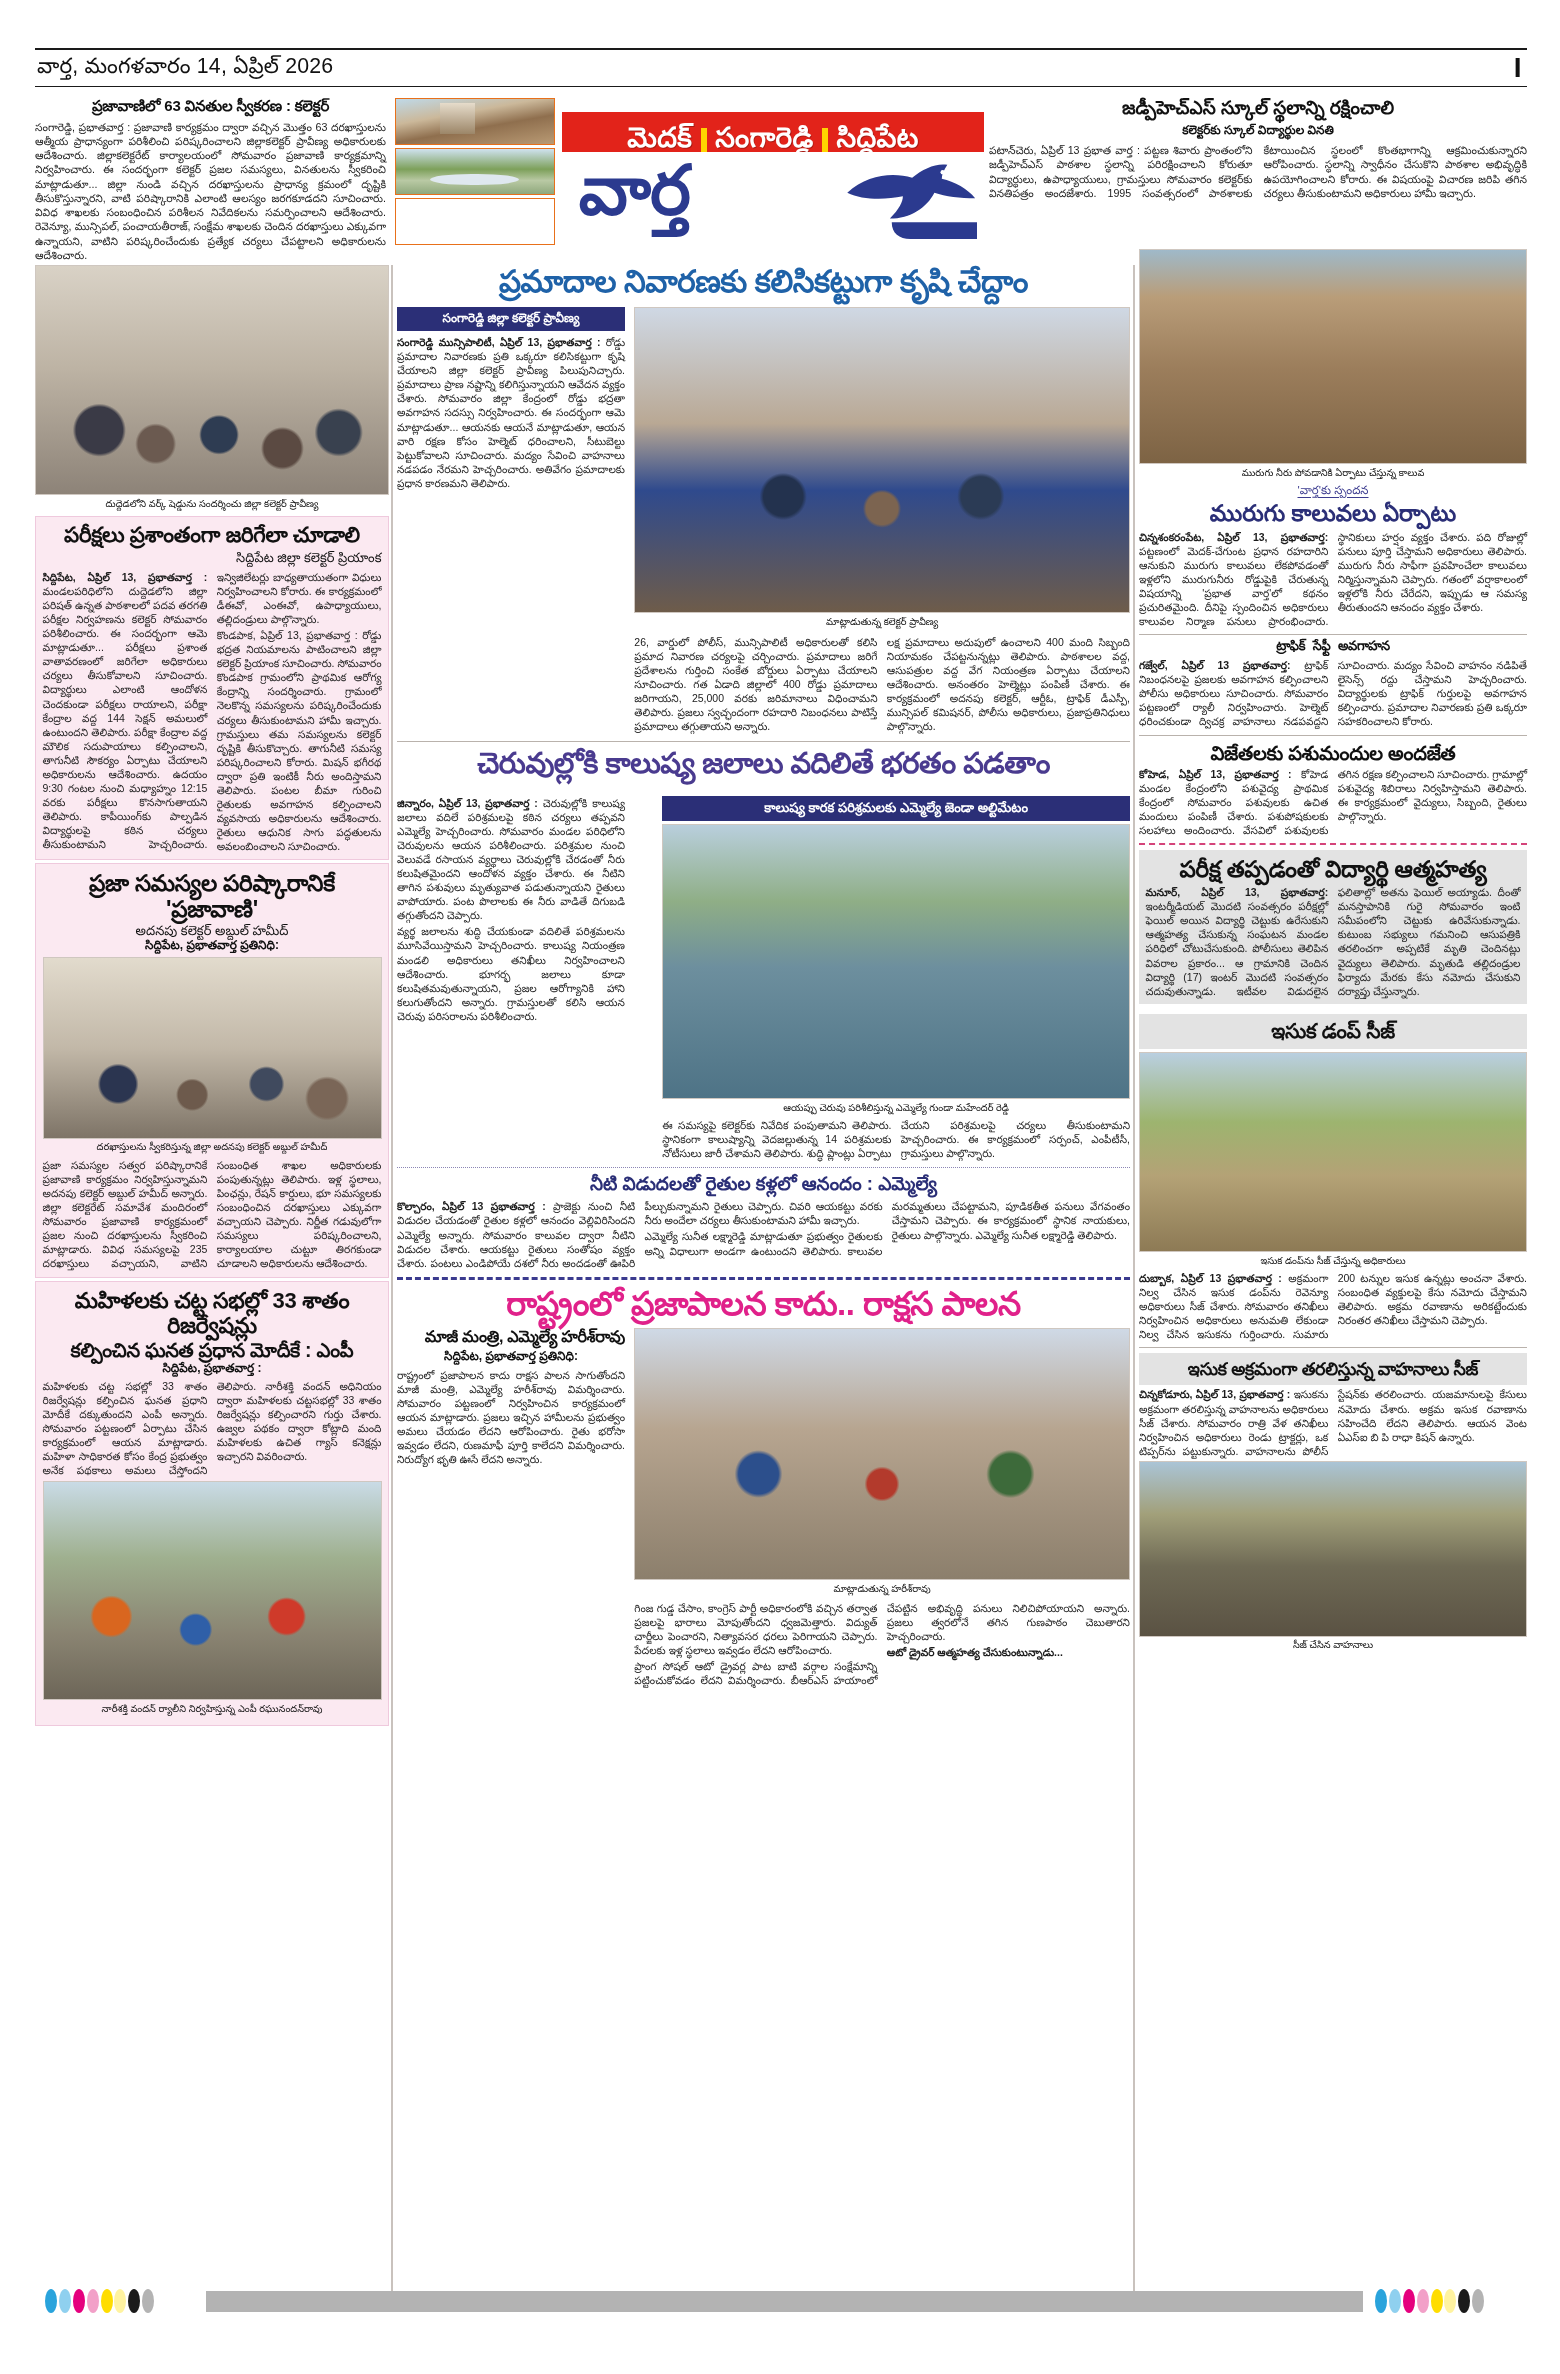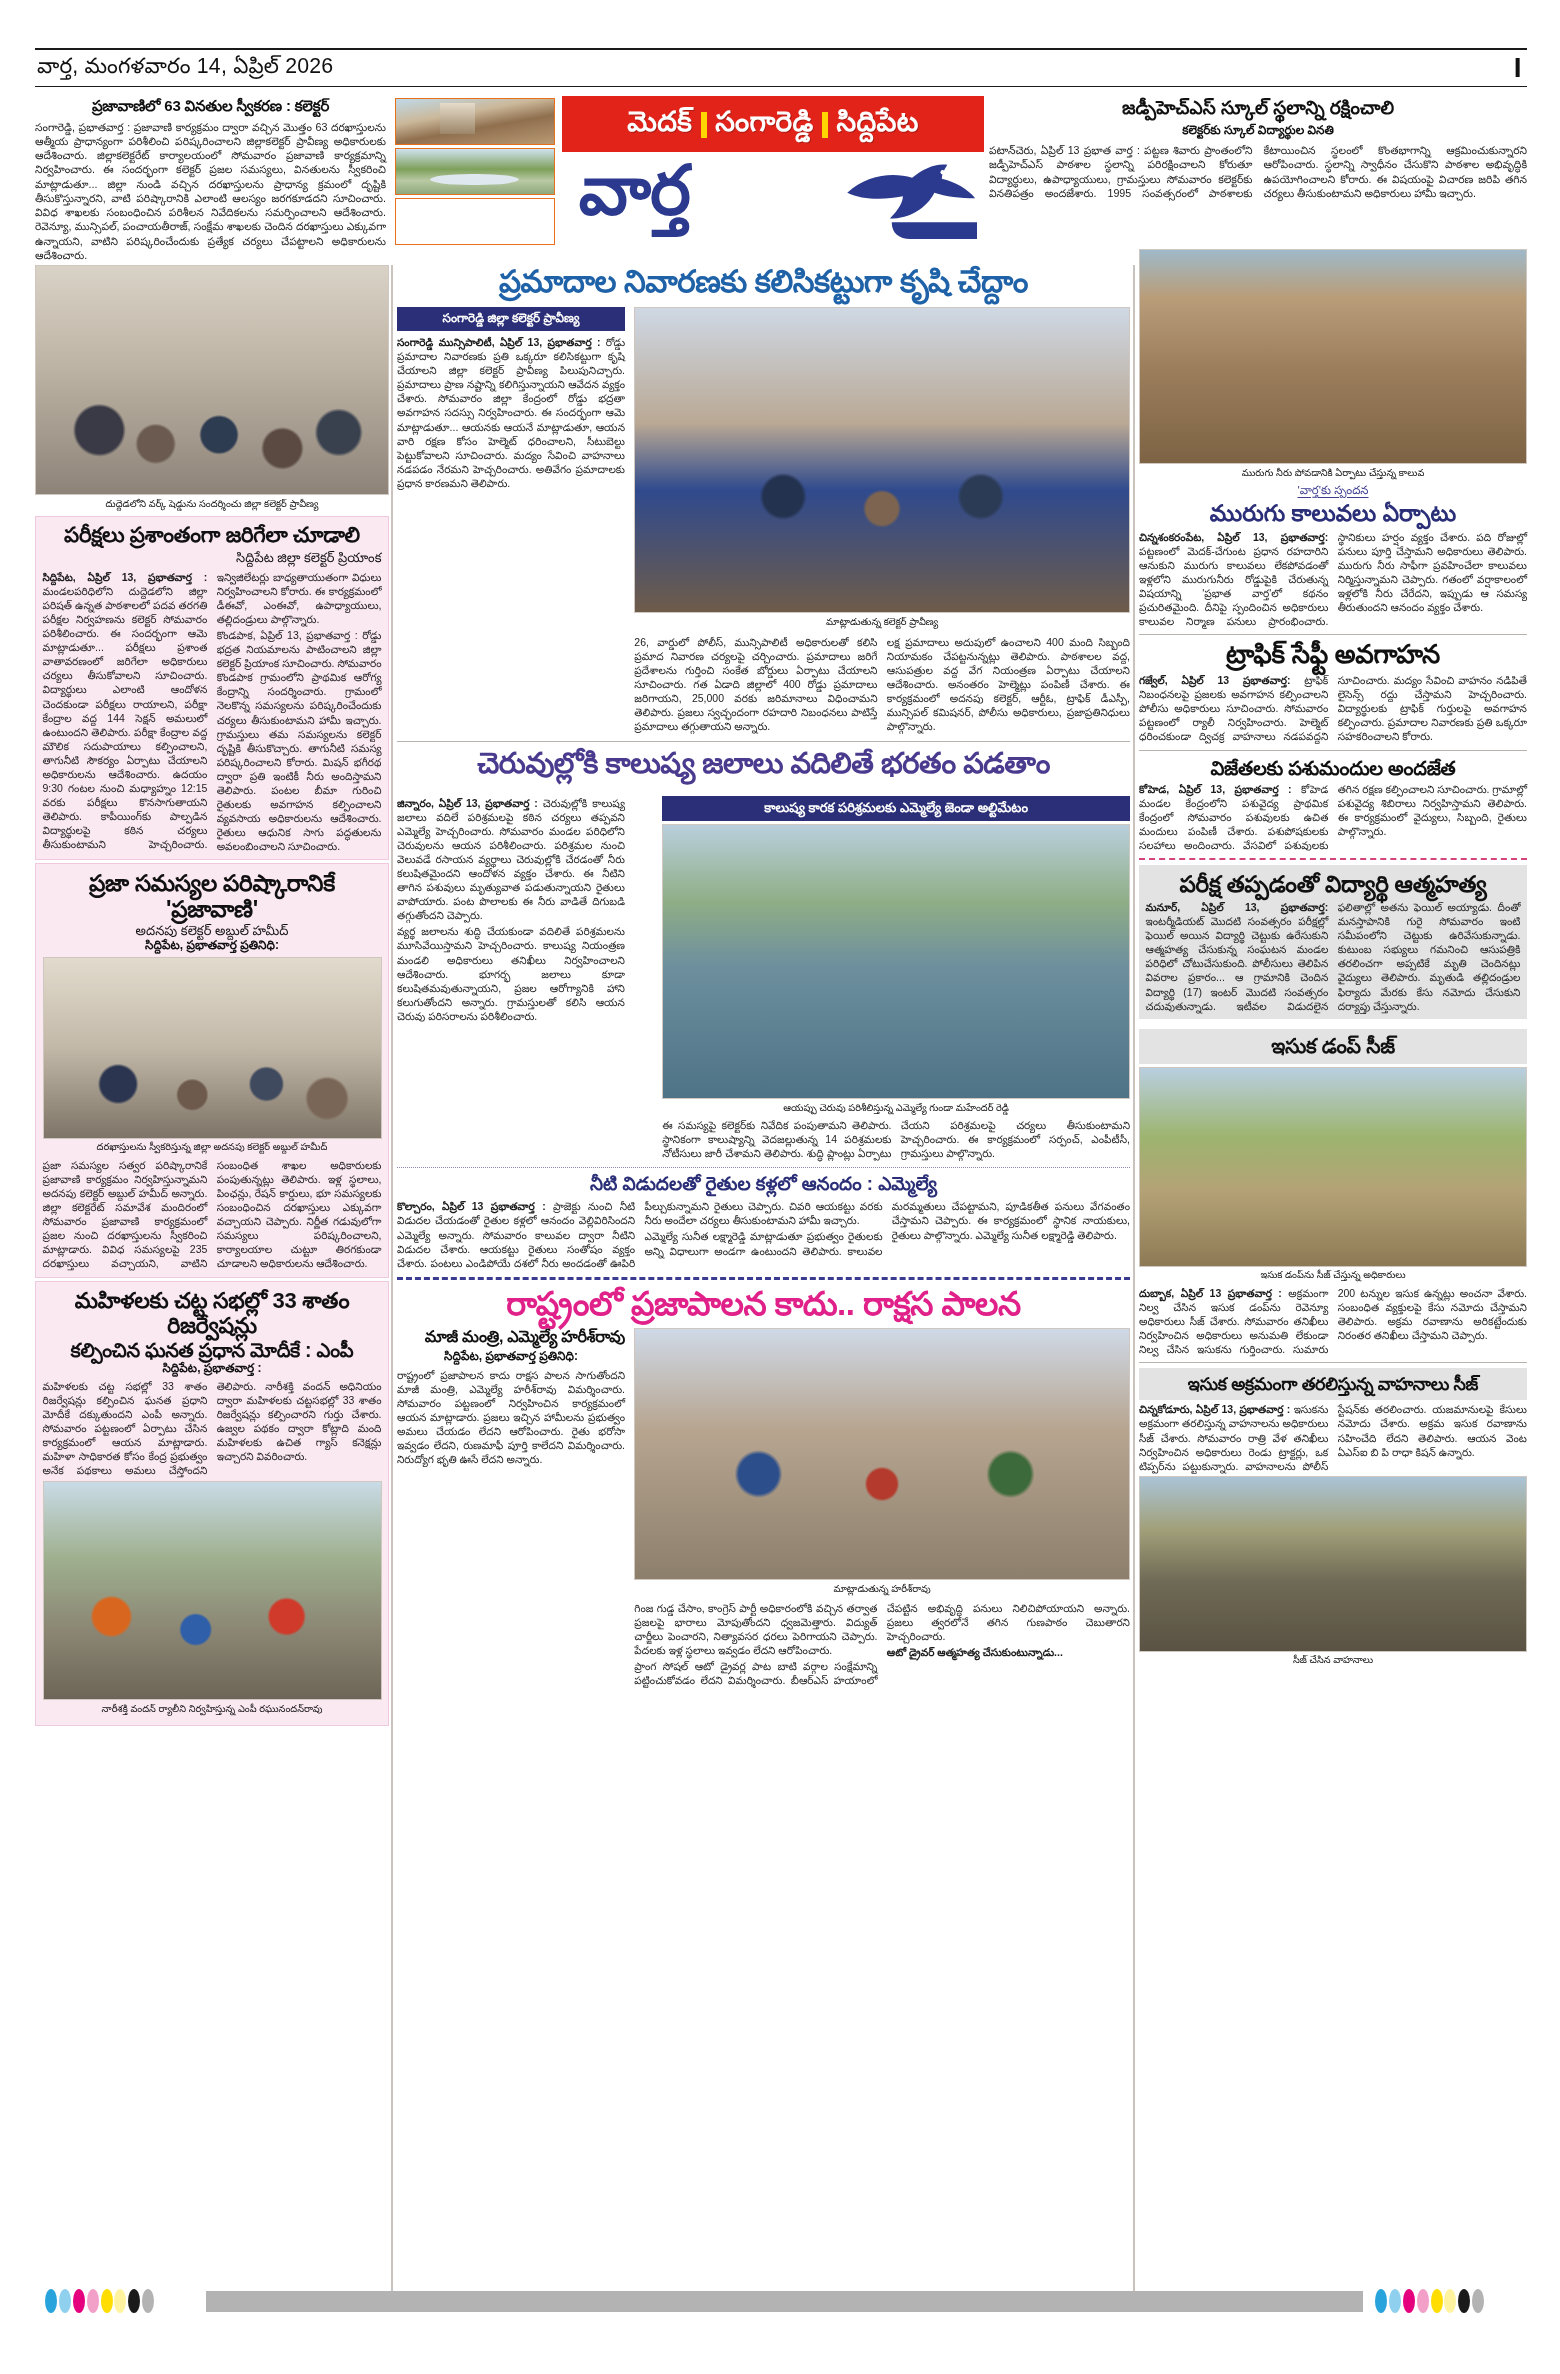--- a/index.html
+++ b/index.html
@@ -29,21 +29,21 @@
   }
   .datebar .pageno{
     font-size:28px; font-weight:bold; padding-right:5.6px; color:#111;
   }
 
   
   .masthead{
     position:absolute; left:390px; top:96px; width:594px; height:148px;
   }
   .mh-red{
-    position:absolute; left:172px; top:0; width:422px; height:58px;
+    position:absolute; left:172px; top:16px; width:422px; height:58px;
     background:#e2231a; display:flex; align-items:center; justify-content:center;
     gap:8.3px;
   }
   .mh-red span{
     color:#fff; font-size:28px; font-weight:bold; letter-spacing:0.3px;
     text-shadow:0.9px 0.9px 0 rgba(0,0,0,.25);
     white-space:nowrap;
   }
   .mh-red i.sep{
     display:inline-block; width:6.5px; height:26px; background:#ffd400; font-style:normal;
@@ -395,21 +395,21 @@
       <div class="hl-navy" style="font-size:23px; color:#2b2f77; margin:2.8px 0 3.7px;">మురుగు కాలువలు ఏర్పాటు</div>
       <div class="body2">
         <p><b>చిన్నశంకరంపేట, ఏప్రిల్ 13, ప్రభాతవార్త:</b>
            <span>పట్టణంలో మెదక్-చేగుంట ప్రధాన రహదారిని ఆనుకుని మురుగు కాలువలు లేకపోవడంతో ఇళ్లలోని మురుగునీరు రోడ్డుపైకి చేరుతున్న విషయాన్ని 'ప్రభాత వార్త'లో కథనం ప్రచురితమైంది. దీనిపై స్పందించిన అధికారులు కాలువల నిర్మాణ పనులు ప్రారంభించారు. స్థానికులు హర్షం వ్యక్తం చేశారు. పది రోజుల్లో పనులు పూర్తి చేస్తామని అధికారులు తెలిపారు. మురుగు నీరు సాఫీగా ప్రవహించేలా కాలువలు నిర్మిస్తున్నామని చెప్పారు. గతంలో వర్షాకాలంలో ఇళ్లలోకి నీరు చేరేదని, ఇప్పుడు ఆ సమస్య తీరుతుందని ఆనందం వ్యక్తం చేశారు.</span></p>
       </div>
     </div>
 
     <div class="thinrule"></div>
 
     <div>
-      <div class="hl-black" style="font-size:26px;">ట్రాఫిక్ సేఫ్టీ అవగాహన</div>
+      <div class="hl-black" style="font-size:13px;font-family:Liberation Mono, monospace;">ట్రాఫిక్ సేఫ్టీ అవగాహన</div>
       <div class="body2" style="margin-top:2.8px;">
         <p><b>గజ్వేల్, ఏప్రిల్ 13 ప్రభాతవార్త:</b>
            <span>ట్రాఫిక్ నిబంధనలపై ప్రజలకు అవగాహన కల్పించాలని పోలీసు అధికారులు సూచించారు. సోమవారం పట్టణంలో ర్యాలీ నిర్వహించారు. హెల్మెట్ ధరించకుండా ద్విచక్ర వాహనాలు నడపవద్దని సూచించారు. మద్యం సేవించి వాహనం నడిపితే లైసెన్స్ రద్దు చేస్తామని హెచ్చరించారు. విద్యార్థులకు ట్రాఫిక్ గుర్తులపై అవగాహన కల్పించారు. ప్రమాదాల నివారణకు ప్రతి ఒక్కరూ సహకరించాలని కోరారు.</span></p>
       </div>
     </div>
 
     <div class="thinrule"></div>
 
     <div>
       <div class="hl-black" style="font-size:19.5px;">విజేతలకు పశుమందుల అందజేత</div>

